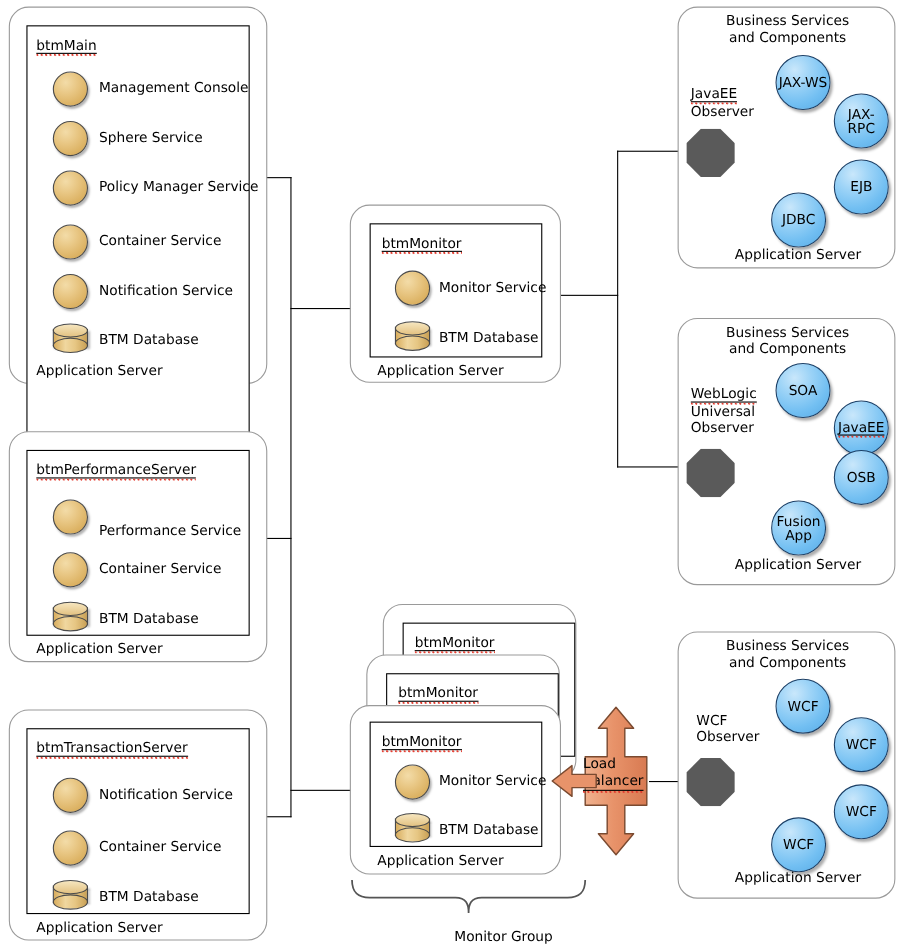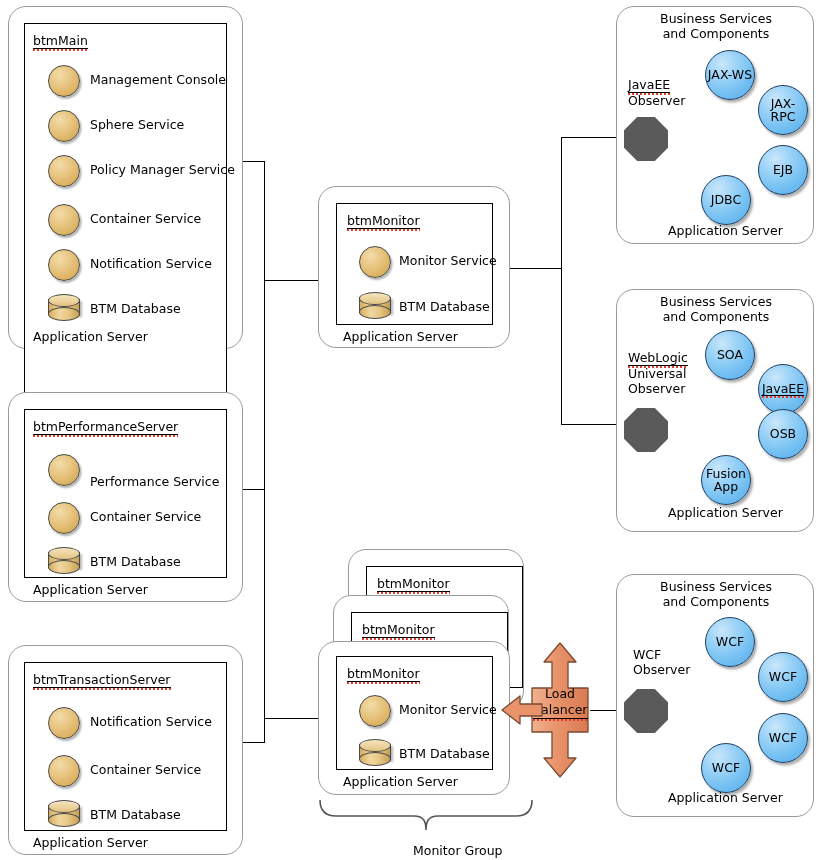--- a/index.html
+++ b/index.html
@@ -183,21 +183,21 @@
   
   .line{position:absolute;background:#000;}
   .vline{width:1.3px;}
   .hline{height:1.3px;}
 
   
   .lb-wrap{position:absolute;}
   .lb-text{
     position:absolute;
     font-size:12.5px;color:#000;
-    text-align:center;
+    text-align:left;
     line-height:16px;
     width:100%;
     top:46px;
     white-space:nowrap;
   }
   .lb-text .squig{
     position:relative;border-bottom:1px solid #000;display:inline-block;
   }
   .lb-text .squig::after{
     content:"";position:absolute;left:0;right:0;bottom:-3px;height:2px;

